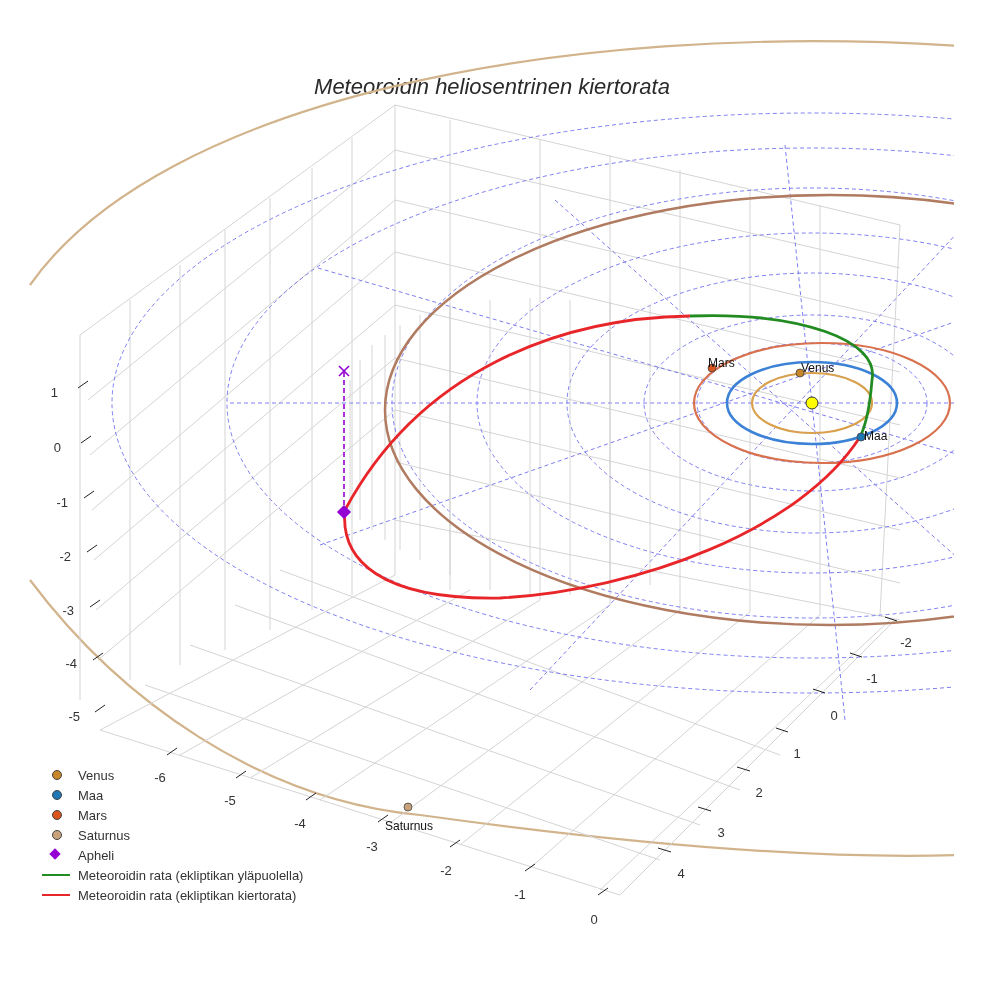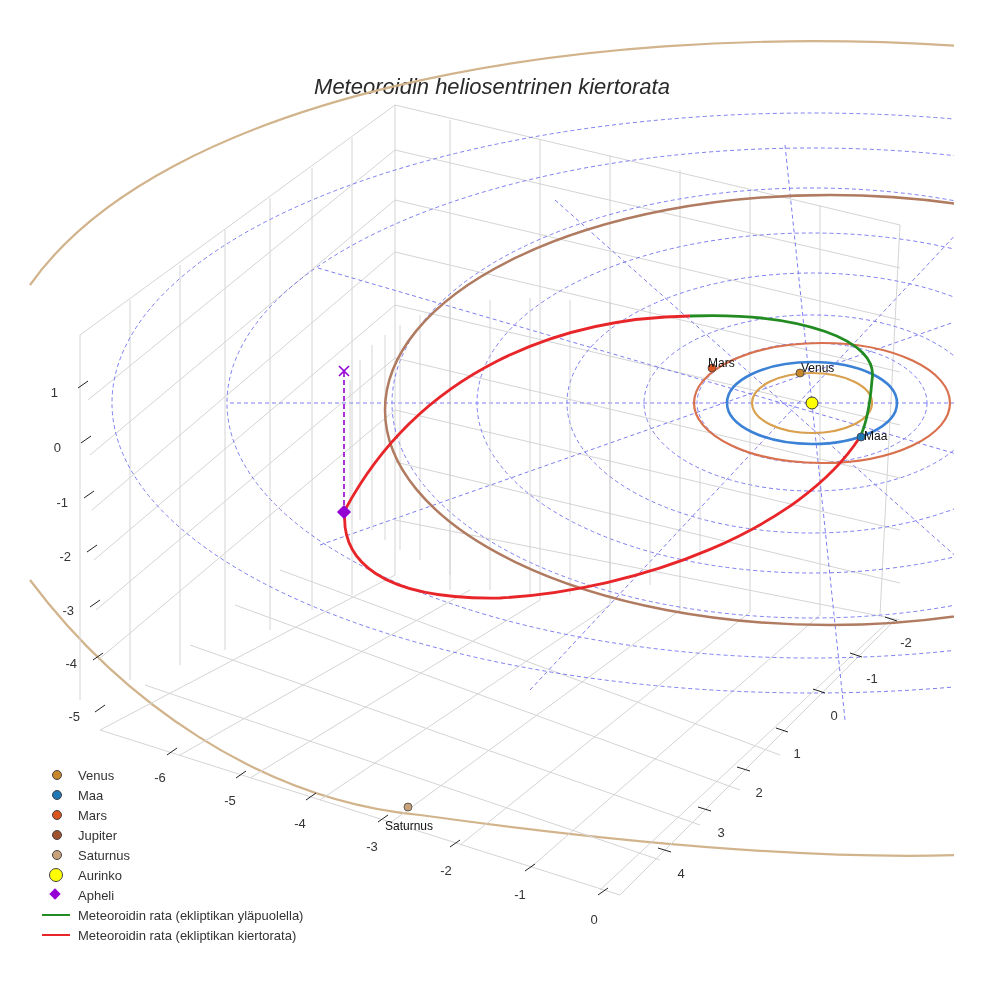--- a/index.html
+++ b/index.html
@@ -221,38 +221,26 @@
     <span class="legend-label">Maa</span>
   </div>
   <div class="legend-row">
     <div class="legend-sym">
         <span class="dot" style="background:#d9541e"></span>
       </div>
     <span class="legend-label">Mars</span>
   </div>
   <div class="legend-row">
     <div class="legend-sym">
-        <span class="dot" style="background:#a0522d"></span>
-      </div>
-    <span class="legend-label">Jupiter</span>
-  </div>
-  <div class="legend-row">
-    <div class="legend-sym">
         <span class="dot" style="background:#c8a27a"></span>
       </div>
     <span class="legend-label">Saturnus</span>
   </div>
   <div class="legend-row">
     <div class="legend-sym">
-        <span class="bigdot" style="background:#ffff00"></span>
-      </div>
-    <span class="legend-label">Aurinko</span>
-  </div>
-  <div class="legend-row">
-    <div class="legend-sym">
         <span class="diamond" style="background:#9400d3"></span>
       </div>
     <span class="legend-label">Apheli</span>
   </div>
   <div class="legend-row">
     <div class="legend-sym">
         <span class="line" style="background:#228b22"></span>
       </div>
     <span class="legend-label">Meteoroidin rata (ekliptikan yläpuolella)</span>
   </div>

